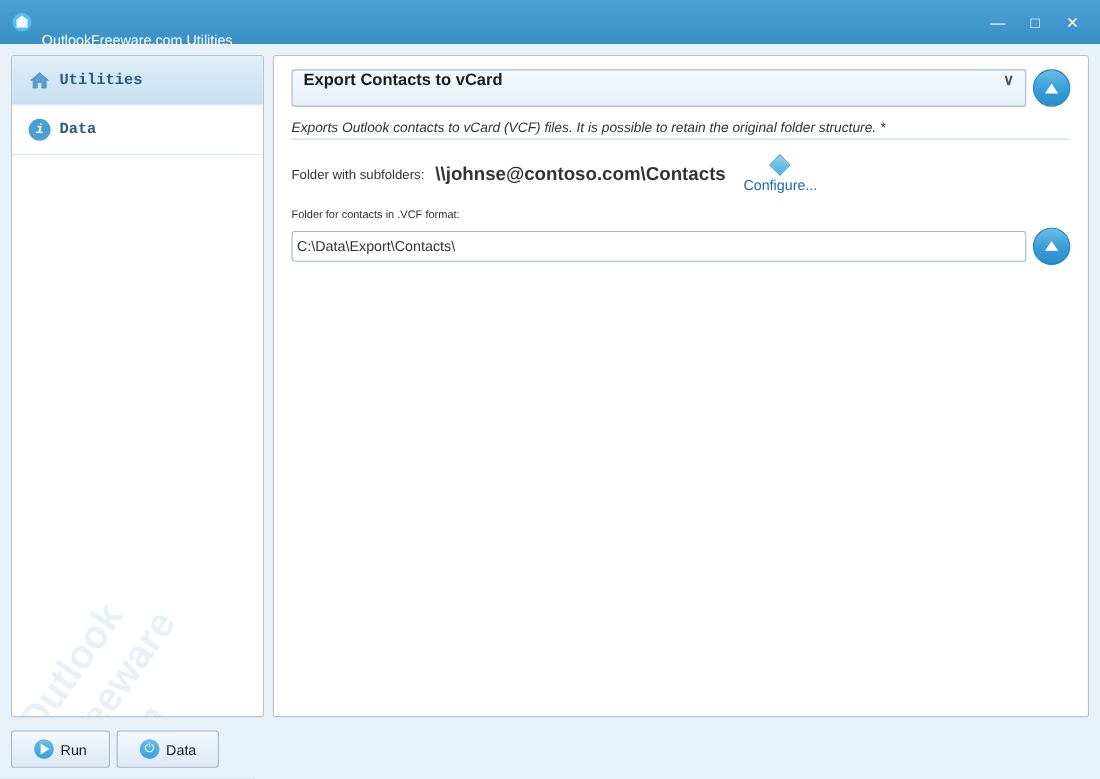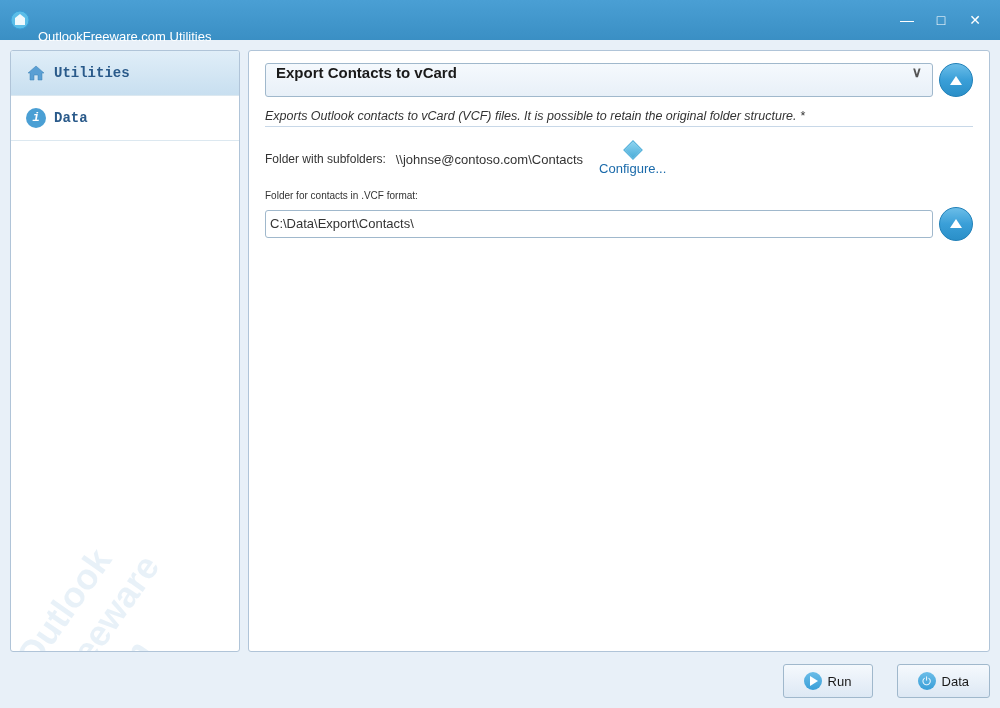--- a/index.html
+++ b/index.html
@@ -216,21 +216,22 @@
       margin-bottom: 12px;
     }
 
     .folder-label {
       color: #333;
       font-size: 12px;
     }
 
     .folder-value {
       color: #333;
-      font-size: 13px;
+      font-size: 17px;
+      font-weight: bold;
     }
 
     .configure-btn {
       display: flex;
       align-items: center;
       gap: 4px;
       background: transparent;
       border: none;
       color: #1a6aaa;
       cursor: pointer;
@@ -270,22 +271,21 @@
       border-radius: 3px;
       padding: 0 4px;
       font-size: 13px;
       color: #333;
       background: white;
     }
 
     
     .bottom-bar {
       display: flex;
-      justify-content: flex-end;
-      gap: 24px;
+      gap: 6px;
       padding-top: 4px;
     }
 
     .btn-action {
       height: 34px;
       padding: 0 20px;
       border-radius: 3px;
       border: 1px solid #a0b8cc;
       background: linear-gradient(180deg, #f5f9fd 0%, #dde8f4 100%);
       color: #1a1a1a;

